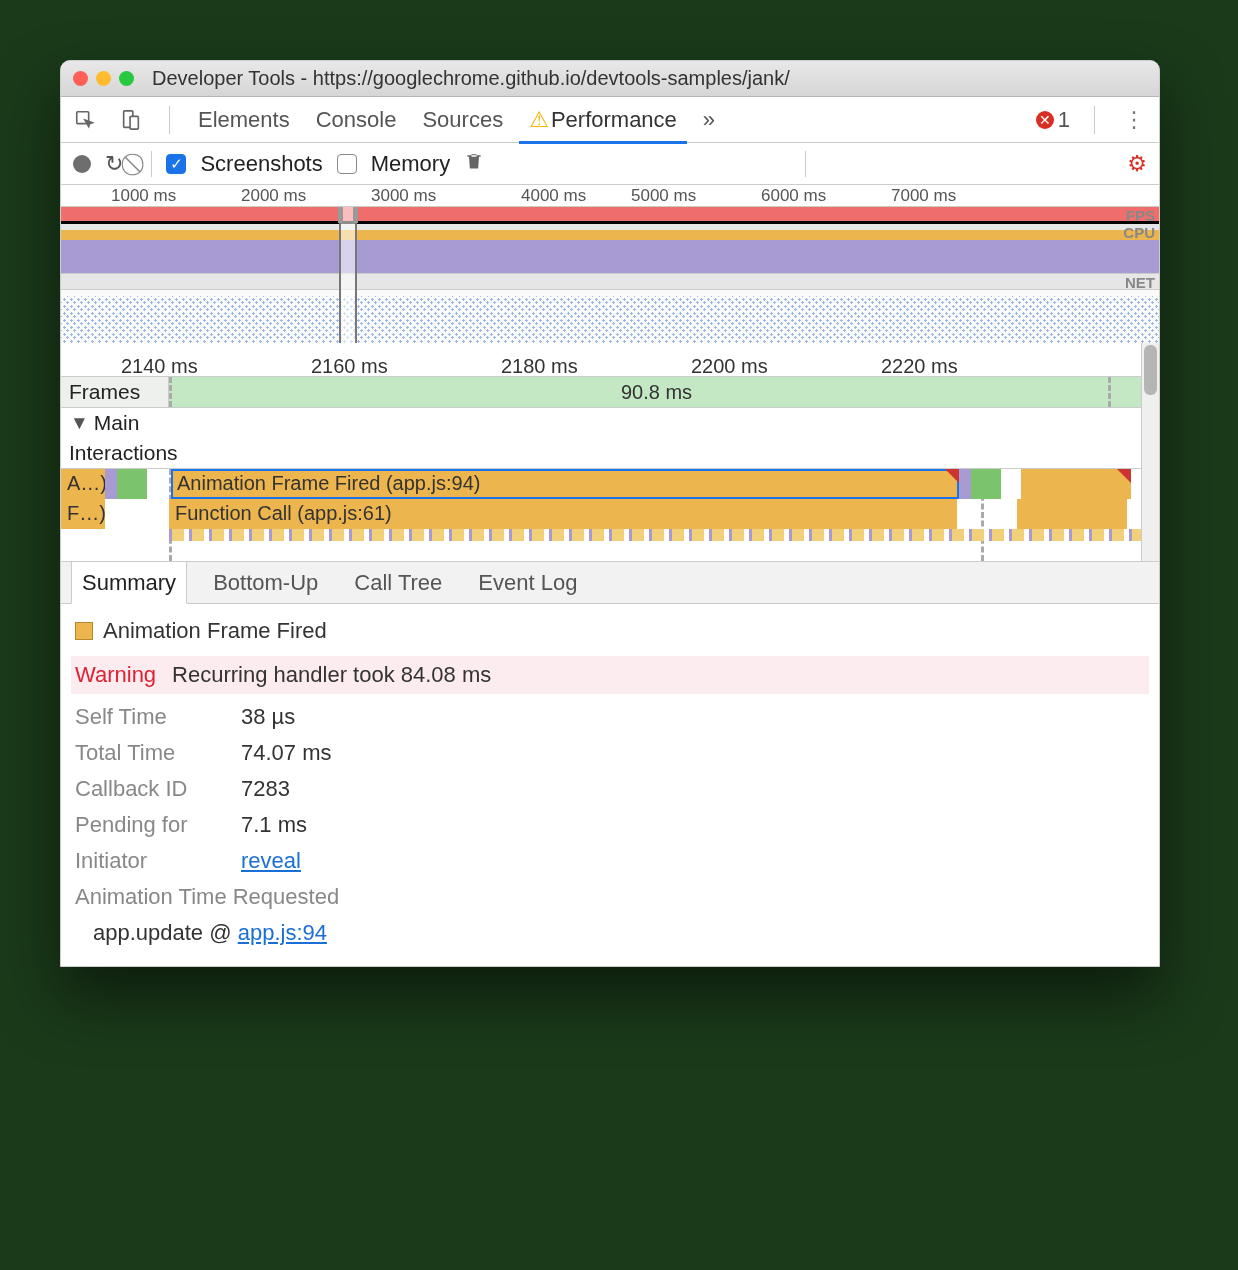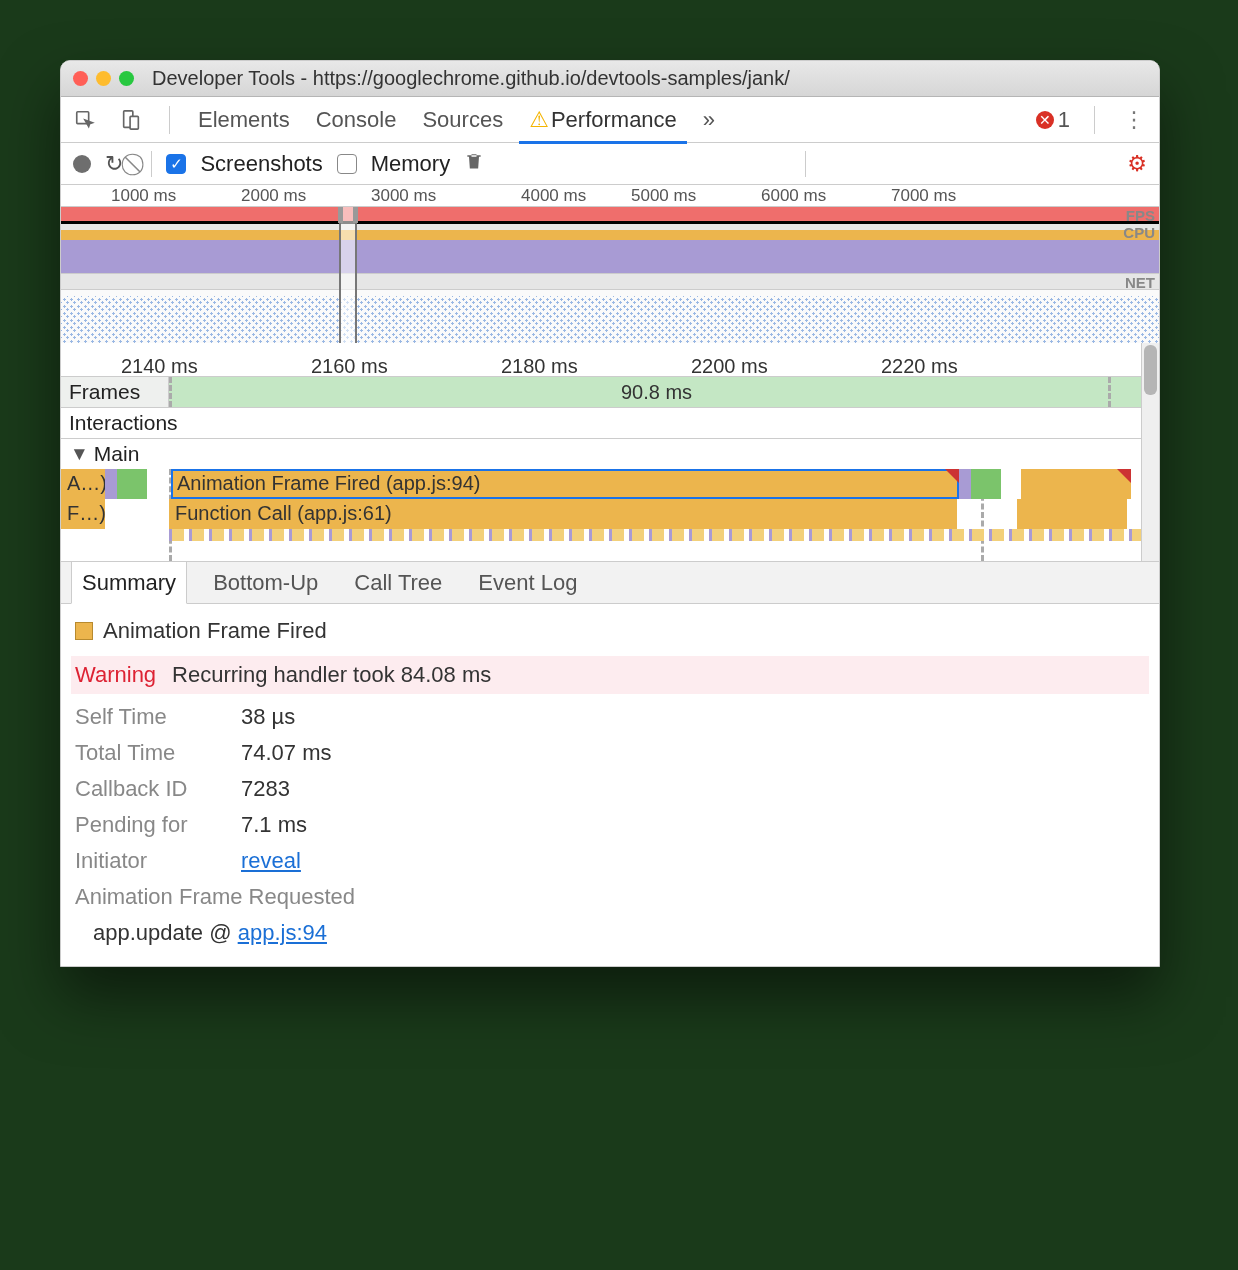--- a/index.html
+++ b/index.html
@@ -241,26 +241,26 @@
       </div>
 
       <div class="trk-row">
         <div class="trk-head frames-head" style="width:108px">Frames</div>
         <div class="frames-lane">
           <span>90.8 ms</span>
           <div class="rborder"></div>
         </div>
       </div>
 
+      <div class="trk-row main-row" style="border-bottom:none;">
+        <div class="trk-head"><span class="tri">▼</span><span>Main</span></div>
+      </div>
+
       <div class="trk-row interact-row">
         <div class="trk-head">Interactions</div>
-      </div>
-
-      <div class="trk-row main-row" style="border-bottom:none;">
-        <div class="trk-head"><span class="tri">▼</span><span>Main</span></div>
       </div>
 
       <div class="flame">
         <div class="vguide" style="left:108px"></div>
         <div class="vguide" style="left:920px"></div>
 
         <div class="flame-row fr1">
           <div class="flame-seg seg-yellow" style="width:44px">A…)</div>
           <div class="flame-seg seg-purple-sm" style="width:10px"></div>
           <div class="flame-seg seg-green" style="width:30px"></div>
@@ -317,19 +317,19 @@
       <span>38 µs</span>
       <span class="lbl">Total Time</span>
       <span>74.07 ms</span>
       <span class="lbl">Callback ID</span>
       <span>7283</span>
       <span class="lbl">Pending for</span>
       <span>7.1 ms</span>
       <span class="lbl">Initiator</span>
       <span><a class="sum-link">reveal</a></span>
     </div>
-    <div class="sum-sub">Animation Frame Requested</div>
+    <div class="sum-sub">Animation Time Requested</div>
     <div class="sum-stack">
       <span>app.update @ </span><a class="sum-link">app.js:94</a>
     </div>
   </div>
 
 </div>
 
 </body></html>

